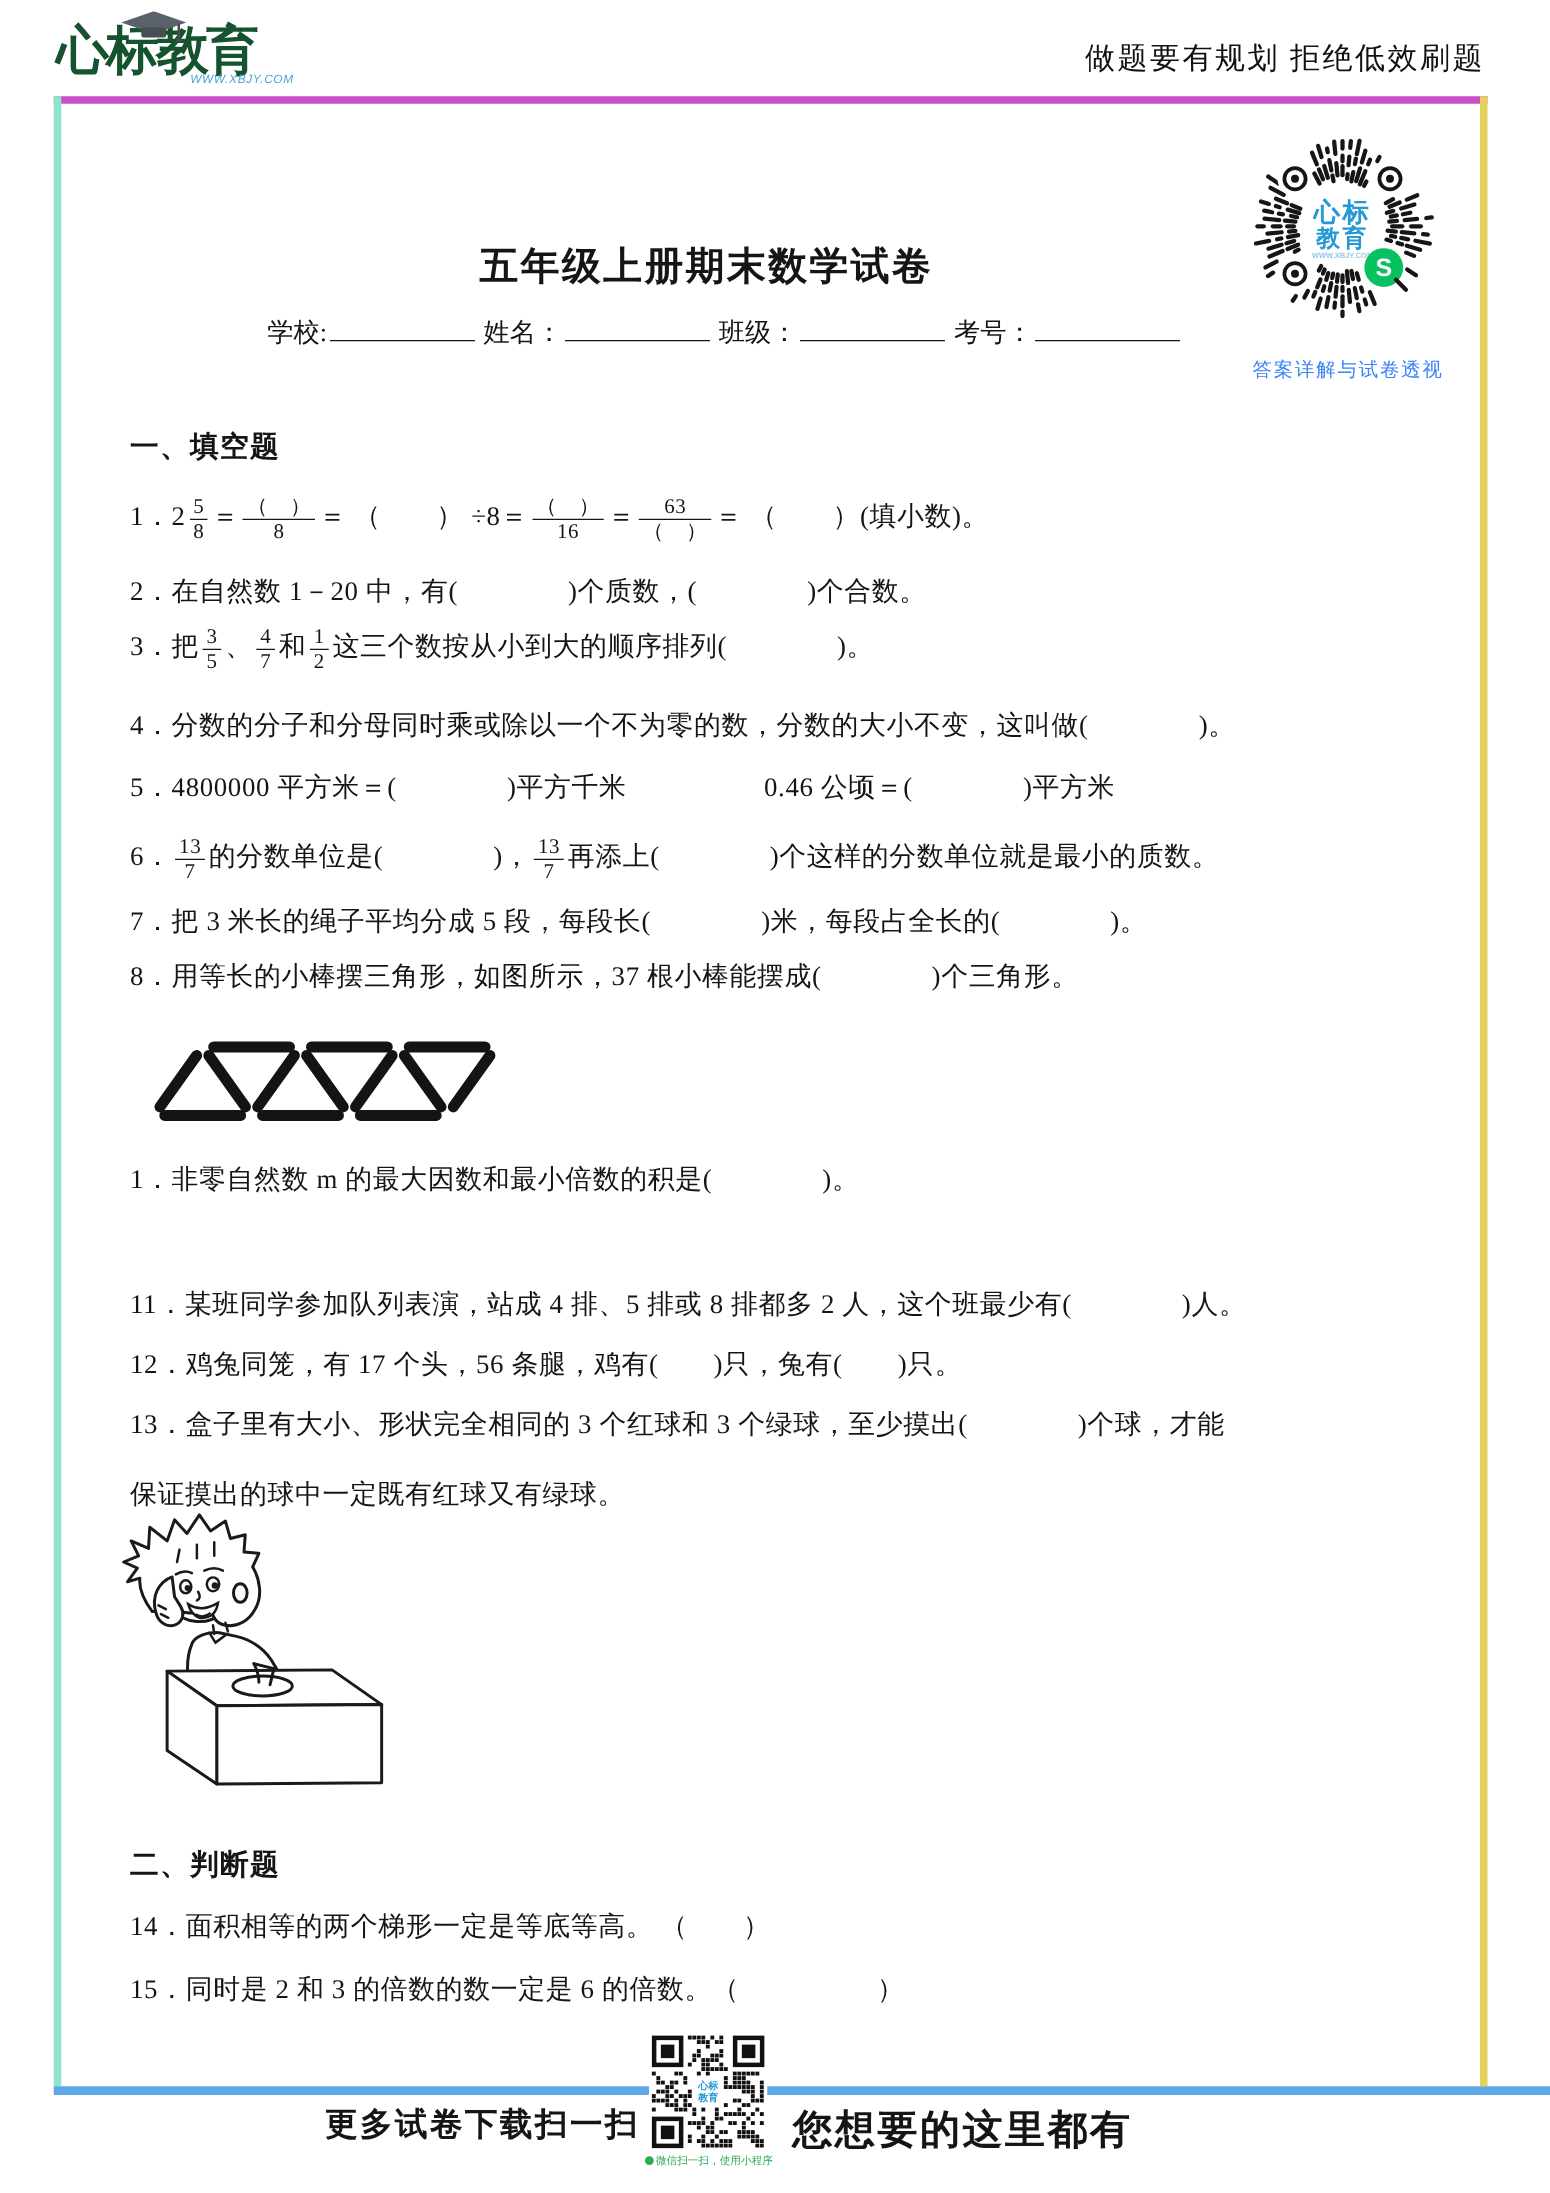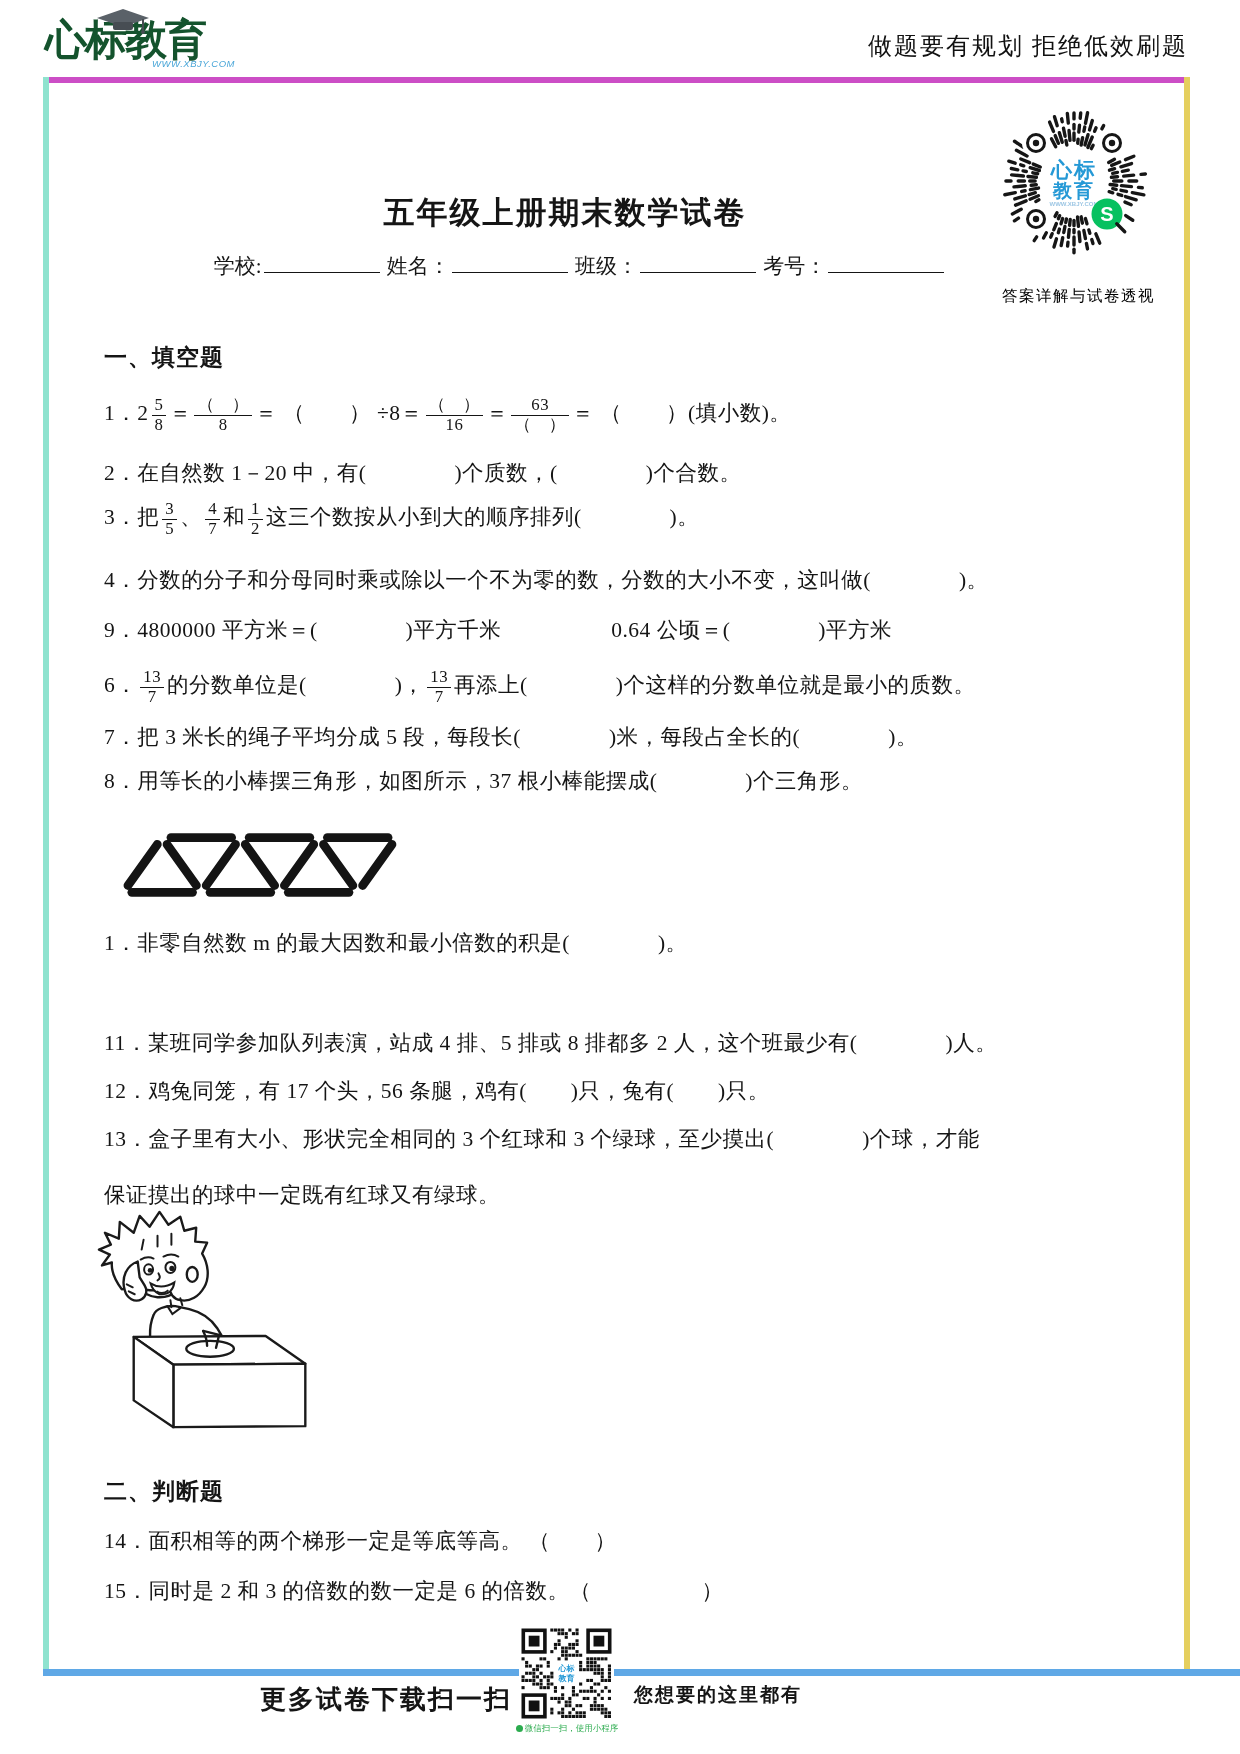--- a/index.html
+++ b/index.html
@@ -25,36 +25,36 @@
   .t1{position:absolute;top:126px;left:140px;width:850px;text-align:center;
       font-size:31px;font-weight:700;letter-spacing:1px;}
   .t2{position:absolute;top:192px;left:140px;width:850px;text-align:center;
       font-size:31px;font-weight:700;letter-spacing:2px;}
   .form{position:absolute;top:252px;left:150px;width:860px;text-align:center;font-size:21px;}
   .blank{display:inline-block;width:116px;border-bottom:1.6px solid #151515;height:19px;
          vertical-align:baseline;margin:0 2px;}
 
   .qr-wrap{position:absolute;top:107px;left:1000px;width:148px;height:148px;}
   .qr-caption{position:absolute;top:286px;left:1002px;width:160px;
-              font-family:"Liberation Sans",sans-serif;font-size:15.5px;letter-spacing:1.5px;color:#000000;}
+              font-family:"Liberation Sans",sans-serif;font-size:15.5px;letter-spacing:1.5px;color:#3b82f6;}
 
   .sec{position:absolute;left:104px;font-family:"Liberation Sans","DejaVu Sans",sans-serif;
        font-weight:700;font-size:23px;letter-spacing:1px;}
   .q{position:absolute;left:104px;font-size:21.5px;letter-spacing:.5px;white-space:pre;}
   .frac{display:inline-block;vertical-align:middle;text-align:center;font-size:.78em;
         line-height:1.12;margin:0 3px;}
   .frac .fn{display:block;padding:0 3px;}
   .frac .fd{display:block;border-top:1.6px solid #151515;padding:0 3px;}
 
   .fig{position:absolute;}
 
   .f-left{position:absolute;top:1682px;right:728px;font-family:"Liberation Sans",sans-serif;
           font-weight:600;font-size:26px;letter-spacing:2px;white-space:pre;}
   .f-right{position:absolute;top:1682px;left:634px;font-family:"Liberation Sans",sans-serif;
-           font-weight:600;font-size:19px;letter-spacing:2px;white-space:pre;}
+           font-weight:600;font-size:32px;letter-spacing:2px;white-space:pre;}
   .f-qr{position:absolute;top:1626px;left:519px;}
   .f-cap{position:absolute;top:1723px;left:496px;width:142px;text-align:center;
          font-family:"Liberation Sans",sans-serif;font-size:8.5px;color:#2bab4e;white-space:pre;}
   .f-dot{display:inline-block;width:7px;height:7px;border-radius:50%;background:#2bab4e;
          vertical-align:middle;margin-right:2px;}
 
   .qrc-l1{font-family:"Liberation Sans",sans-serif;font-weight:800;font-size:21px;
           fill:#2599d6;text-anchor:middle;letter-spacing:2px;}
   .qrc-l2{font-family:"Liberation Sans",sans-serif;font-weight:800;font-size:19px;
           fill:#2599d6;text-anchor:middle;letter-spacing:2px;}
@@ -220,21 +220,21 @@
       </svg>
   </div>
   <div class="qr-caption">答案详解与试卷透视</div>
 
   <div class="sec" style="top:342px">一、填空题</div>
 
   <div class="q" style="top:396px">1．2<span class="frac"><span class="fn">5</span><span class="fd">8</span></span>＝<span class="frac"><span class="fn">（　）</span><span class="fd">8</span></span>＝ （　　） ÷8＝<span class="frac"><span class="fn">（　）</span><span class="fd">16</span></span>＝<span class="frac"><span class="fn">63</span><span class="fd">（　）</span></span>＝ （　　）(填小数)。</div>
   <div class="q" style="top:458px">2．在自然数 1－20 中，有(　　　　)个质数，(　　　　)个合数。</div>
   <div class="q" style="top:500px">3．把<span class="frac"><span class="fn">3</span><span class="fd">5</span></span>、<span class="frac"><span class="fn">4</span><span class="fd">7</span></span>和<span class="frac"><span class="fn">1</span><span class="fd">2</span></span>这三个数按从小到大的顺序排列(　　　　)。</div>
   <div class="q" style="top:565px">4．分数的分子和分母同时乘或除以一个不为零的数，分数的大小不变，这叫做(　　　　)。</div>
-  <div class="q" style="top:615px">9．4800000 平方米＝(　　　　)平方千米　　　　　0.64 公顷＝(　　　　)平方米</div>
+  <div class="q" style="top:615px">5．4800000 平方米＝(　　　　)平方千米　　　　　0.46 公顷＝(　　　　)平方米</div>
   <div class="q" style="top:668px">6．<span class="frac"><span class="fn">13</span><span class="fd">7</span></span>的分数单位是(　　　　)，<span class="frac"><span class="fn">13</span><span class="fd">7</span></span>再添上(　　　　)个这样的分数单位就是最小的质数。</div>
   <div class="q" style="top:722px">7．把 3 米长的绳子平均分成 5 段，每段长(　　　　)米，每段占全长的(　　　　)。</div>
   <div class="q" style="top:766px">8．用等长的小棒摆三角形，如图所示，37 根小棒能摆成(　　　　)个三角形。</div>
 
   <svg class="fig" style="left:110px;top:820px" width="296" height="88" viewBox="0 0 300 90">
     <g stroke="#141414" stroke-width="9" stroke-linecap="round">
       <line x1="21" y1="74" x2="83" y2="74"></line>
         <line x1="101" y1="74" x2="163" y2="74"></line>
         <line x1="181" y1="74" x2="243" y2="74"></line>
       <line x1="61" y1="18" x2="123" y2="18"></line>

